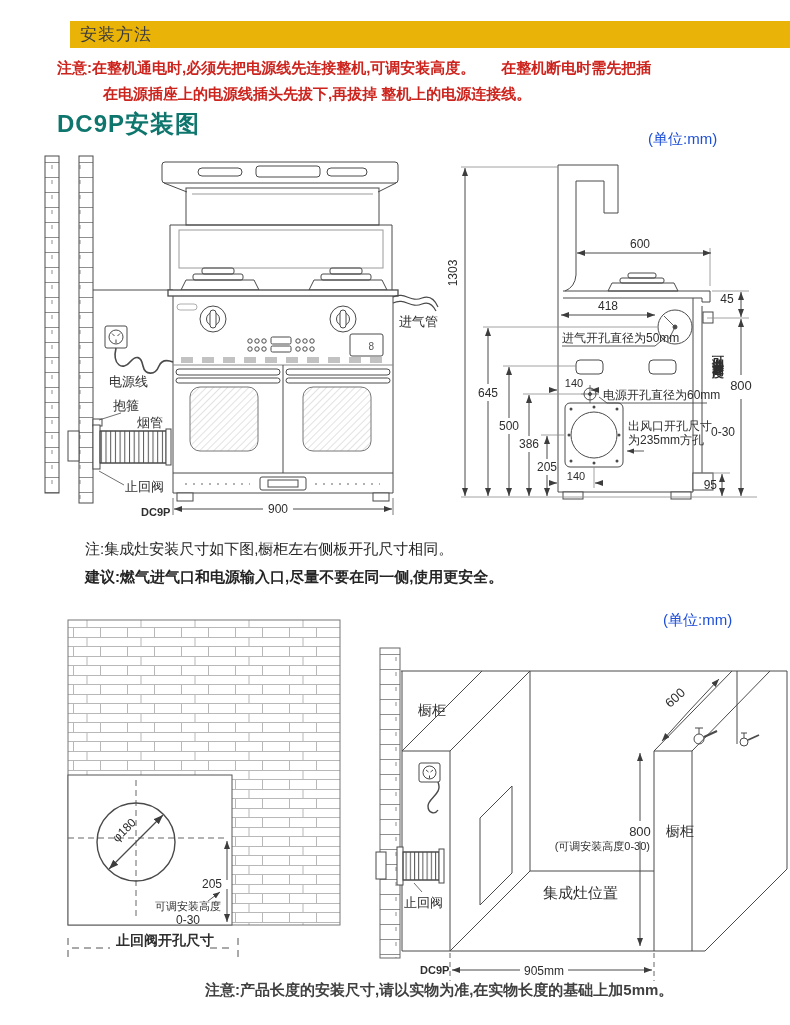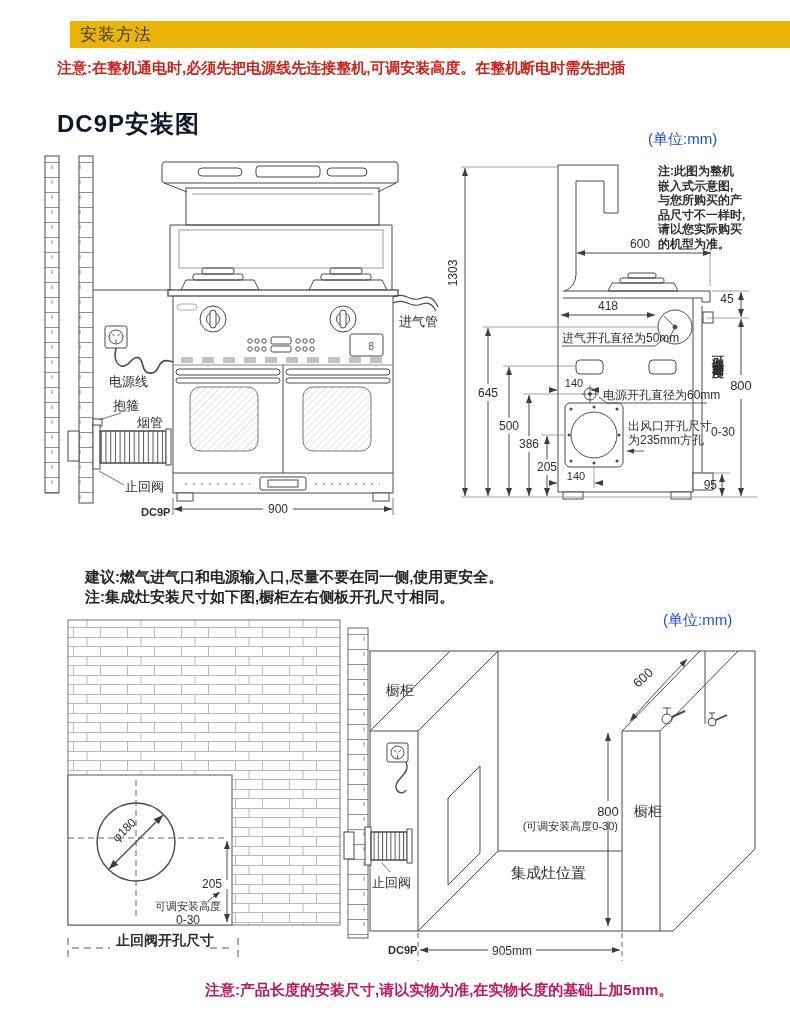--- a/index.html
+++ b/index.html
@@ -8,32 +8,32 @@
     font-family:"Liberation Sans",sans-serif;color:#2e2e2e;overflow:hidden;
   }
   .abs{position:absolute;}
   #header-bar{
     left:57px;top:21px;width:733px;height:27px;background:#eab308;
     display:flex;align-items:center;margin-left:13px;
   }
   #header-bar .ht{font-size:17px;color:#3c3c3c;padding-left:10px;letter-spacing:1px;}
   #warning{left:57px;top:55px;width:726px;color:#cd231d;font-size:15px;font-weight:600;line-height:26px;}
   #warning .l2{padding-left:46px;}
-  #warning .gap{}
-  #page-title{left:57px;top:108px;font-size:24px;color:#0f172a;font-weight:600;letter-spacing:1px;}
+  #warning .gap{margin-left:26px;}
+  #page-title{left:57px;top:108px;font-size:24px;color:#0f766e;font-weight:600;letter-spacing:1px;}
   .unit-note{font-size:15px;color:#1d4ed8;}
   #unit1{left:648px;top:130px;}
   #unit2{left:663px;top:611px;}
-  #mid-note1{left:85px;top:540px;font-size:15px;font-weight:700;color:#242424;margin-top:48px;}
+  #mid-note1{left:85px;top:540px;font-size:15px;font-weight:400;color:#242424;}
   #mid-note2{left:85px;top:568px;font-size:15px;font-weight:700;color:#242424;}
-  #footer-note{left:205px;top:981px;font-size:15px;font-weight:600;color:#be185d;}
+  #footer-note{left:205px;top:981px;font-size:15px;font-weight:600;color:#404040;}
   #front-view{left:35px;top:148px;width:412px;height:382px;}
   #side-view{left:445px;top:140px;width:345px;height:400px;}
   #hole-view{left:60px;top:618px;width:292px;height:345px;}
-  #cabinet-view{left:340px;top:620px;width:370px;height:352px;}
+  #cabinet-view{left:340px;top:640px;width:370px;height:352px;padding-left:32px;}
   #side-note{
     position:absolute;left:213px;top:24px;width:104px;
     font-size:12px;line-height:14.5px;font-weight:600;color:#2e2e2e;
   }
   #side-vert-label{
     position:absolute;left:264px;top:206px;height:84px;
     writing-mode:vertical-rl;font-size:12px;letter-spacing:2px;color:#2e2e2e;font-weight:600;
   }
   svg{display:block;}
   svg text{font-family:"Liberation Sans",sans-serif;fill:#2e2e2e;stroke:none;}
@@ -44,20 +44,21 @@
 </style>
 </head>
 <body>
 
 <div id="header-bar" class="abs">
   <span class="ht">安装方法</span>
 </div>
 
 <div id="warning" class="abs">
   <div><span>注意:在整机通电时,必须先把电源线先连接整机,可调安装高度。</span><span class="gap">在整机断电时需先把插</span></div>
+  <div class="l2">在电源插座上的电源线插头先拔下,再拔掉 整机上的电源连接线。</div>
 </div>
 
 <div id="page-title" class="abs">DC9P安装图</div>
 <div id="unit1" class="abs unit-note">(单位:mm)</div>
 
 <div id="front-view" class="abs">
 <svg width="412" height="382" viewBox="0 0 412 382">
   <defs>
     <marker id="fv-a" markerWidth="9" markerHeight="7" refX="8" refY="3" orient="auto">
           <path d="M0,0 L8,3 L0,6 Z" fill="#3d3d3d"></path>
@@ -292,28 +293,20 @@
     <text x="158" y="259" class="lbs">电源开孔直径为60mm</text>
     <text x="183" y="290" class="lbs">出风口开孔尺寸</text>
     <text x="183" y="304" class="lbs">为235mm方孔</text>
     <text x="131" y="340" text-anchor="middle" class="dts">140</text>
     <text x="282" y="163" text-anchor="middle" class="dt">45</text>
     <text x="296" y="250" text-anchor="middle" class="dt" style="font-size:13px;">800</text>
     <text x="278" y="296" text-anchor="middle" class="dt">0-30</text>
     <text x="272" y="349" text-anchor="end" class="dt">95</text>
   </g>
 </svg>
-<div id="side-note">
-  <div>注:此图为整机</div>
-  <div>嵌入式示意图,</div>
-  <div>与您所购买的产</div>
-  <div>品尺寸不一样时,</div>
-  <div>请以您实际购买</div>
-  <div>的机型为准。</div>
-</div>
 <div id="side-vert-label">可调安装高度</div>
 </div>
 
 <div id="mid-note1" class="abs">注:集成灶安装尺寸如下图,橱柜左右侧板开孔尺寸相同。</div>
 <div id="mid-note2" class="abs">建议:燃气进气口和电源输入口,尽量不要在同一侧,使用更安全。</div>
 <div id="unit2" class="abs unit-note">(单位:mm)</div>
 
 <div id="hole-view" class="abs">
 <svg width="292" height="345" viewBox="0 0 292 345">
   <defs>

